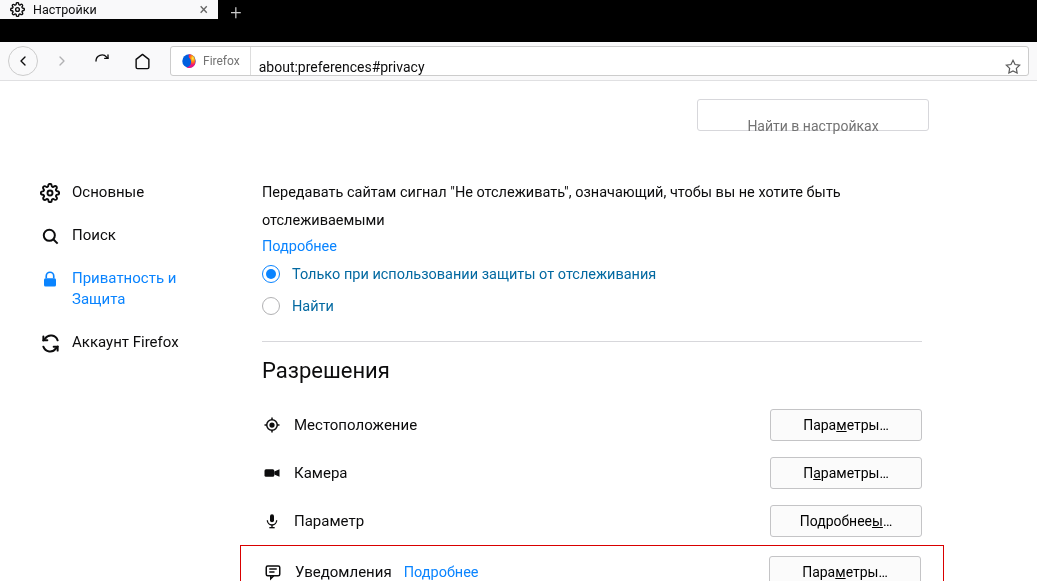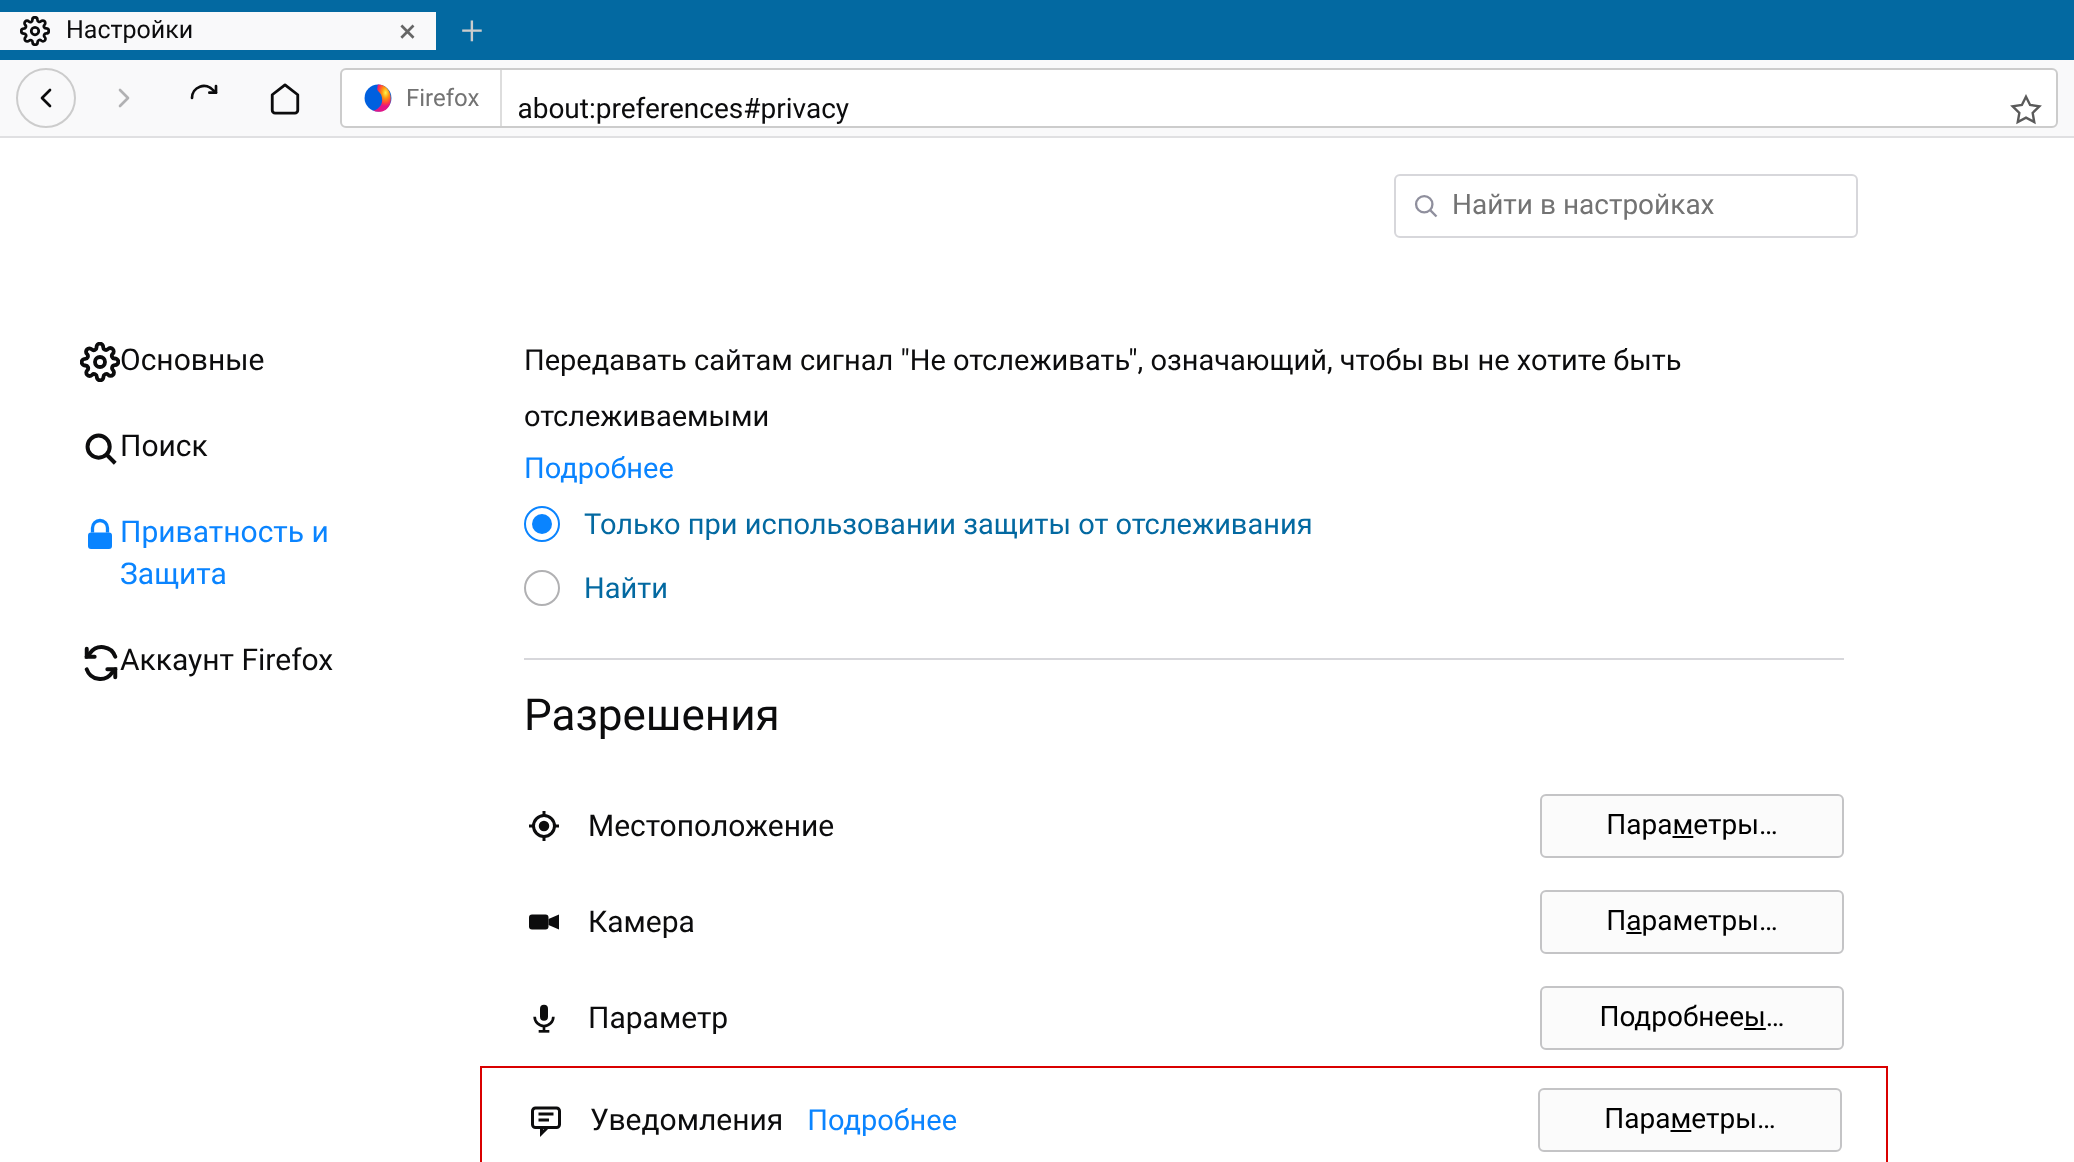--- a/index.html
+++ b/index.html
@@ -1,46 +1,46 @@
 <!DOCTYPE html>
 <html><head>
 <meta charset="utf-8">
 <style>
 * { box-sizing: border-box; margin: 0; padding: 0; font-family: -apple-system, BlinkMacSystemFont, "Segoe UI", Roboto, Arial, sans-serif; }
 body { width: 1037px; height: 581px; overflow: hidden; background: #fff; }
 
 
-.tabbar { height: 30px; background: #0369a1; display: flex; align-items: center; }
+.tabbar { height: 42px; background: #000000; display: flex; align-items: flex-start; }
 .tab { width: 218px; background: #f9f9fa; display: flex; align-items: center; padding: 0 10px; font-size: 12.5px; gap: 8px; color: #0c0c0d; }
 .tab-close { margin-left: auto; font-size: 16px; color: #666; cursor: pointer; }
 .newtab { width: 36px; display: flex; align-items: center; justify-content: center; color: #ccc; font-size: 20px; font-weight: 300; cursor: pointer; }
 
 
 .toolbar { height: 39px; background: #f9f9fa; display: flex; align-items: center; padding: 0 8px; gap: 8px; border-bottom: 1px solid #e0e0e2; }
 .toolbtn { width: 32px; height: 32px; display: flex; align-items: center; justify-content: center; color: #0c0c0d; border-radius: 4px; cursor: pointer; }
 .toolbtn.disabled { color: #b1b1b3; }
 .urlbar { flex: 1; height: 30px; border: 1px solid #ccc; border-radius: 3px; display: flex; align-items: flex-end; background: #fff; margin-left: 4px; }
 .url-identity { display: flex; align-items: center; gap: 6px; padding: 0 10px; height: 100%; border-right: 1px solid #ddd; font-size: 12px; color: #737373; }
 .url-text { padding: 0 8px; font-size: 14px; color: #0c0c0d; flex: 1; }
 .url-star { width: 30px; display: flex; align-items: center; justify-content: center; color: #666; }
 .ff-logo { width: 16px; height: 16px; }
 
 
 .content { display: flex; height: calc(581px - 72px); }
 
 
 .sidebar { width: 222px; padding-top: 90px; }
-.sidebar-item { display: flex; align-items: flex-start; gap: 0; padding: 11px 20px 11px 40px; font-size: 15px; color: #0c0c0d; cursor: pointer; }
+.sidebar-item { display: flex; align-items: flex-start; gap: 12px; padding: 11px 20px 11px 40px; font-size: 15px; color: #0c0c0d; cursor: pointer; }
 .sidebar-item.active { color: #0a84ff; }
 .sidebar-item .icon { width: 20px; height: 20px; flex-shrink: 0; display: flex; align-items: center; justify-content: center; margin-top: 1px; }
 .sidebar-item .label { line-height: 1.4; }
 
 
 .main { flex: 1; padding: 18px 60px 0 40px; position: relative; }
-.searchbox { position: absolute; top: 18px; right: 108px; width: 232px; height: 32px; border: 1px solid #d7d7db; border-radius: 3px; display: flex; align-items: center; padding: 12px 8px; gap: 6px; color: #737373; font-size: 14px; }
+.searchbox { position: absolute; top: 18px; right: 108px; width: 232px; height: 32px; border: 1px solid #d7d7db; border-radius: 3px; display: flex; align-items: center; padding: 12px 8px; gap: 6px; color: #737373; font-size: 14px; flex-direction: column; }
 .section-body { margin-top: 80px; max-width: 660px; }
 .para { font-size: 14.5px; line-height: 1.9; color: #0c0c0d; }
 .link { color: #0a84ff; cursor: pointer; }
 
 .radio-row { display: flex; align-items: center; gap: 12px; font-size: 14.5px; margin-top: 6px; color: #0369a1; padding: 4px 0; }
 .radio { width: 18px; height: 18px; border-radius: 50%; border: 1px solid #b1b1b3; display: flex; align-items: center; justify-content: center; flex-shrink: 0; }
 .radio.checked { border-color: #0a84ff; }
 .radio.checked::after { content: ""; width: 10px; height: 10px; border-radius: 50%; background: #0a84ff; }
 
 hr { border: none; border-top: 1px solid #d7d7db; margin: 22px 0 16px; }

